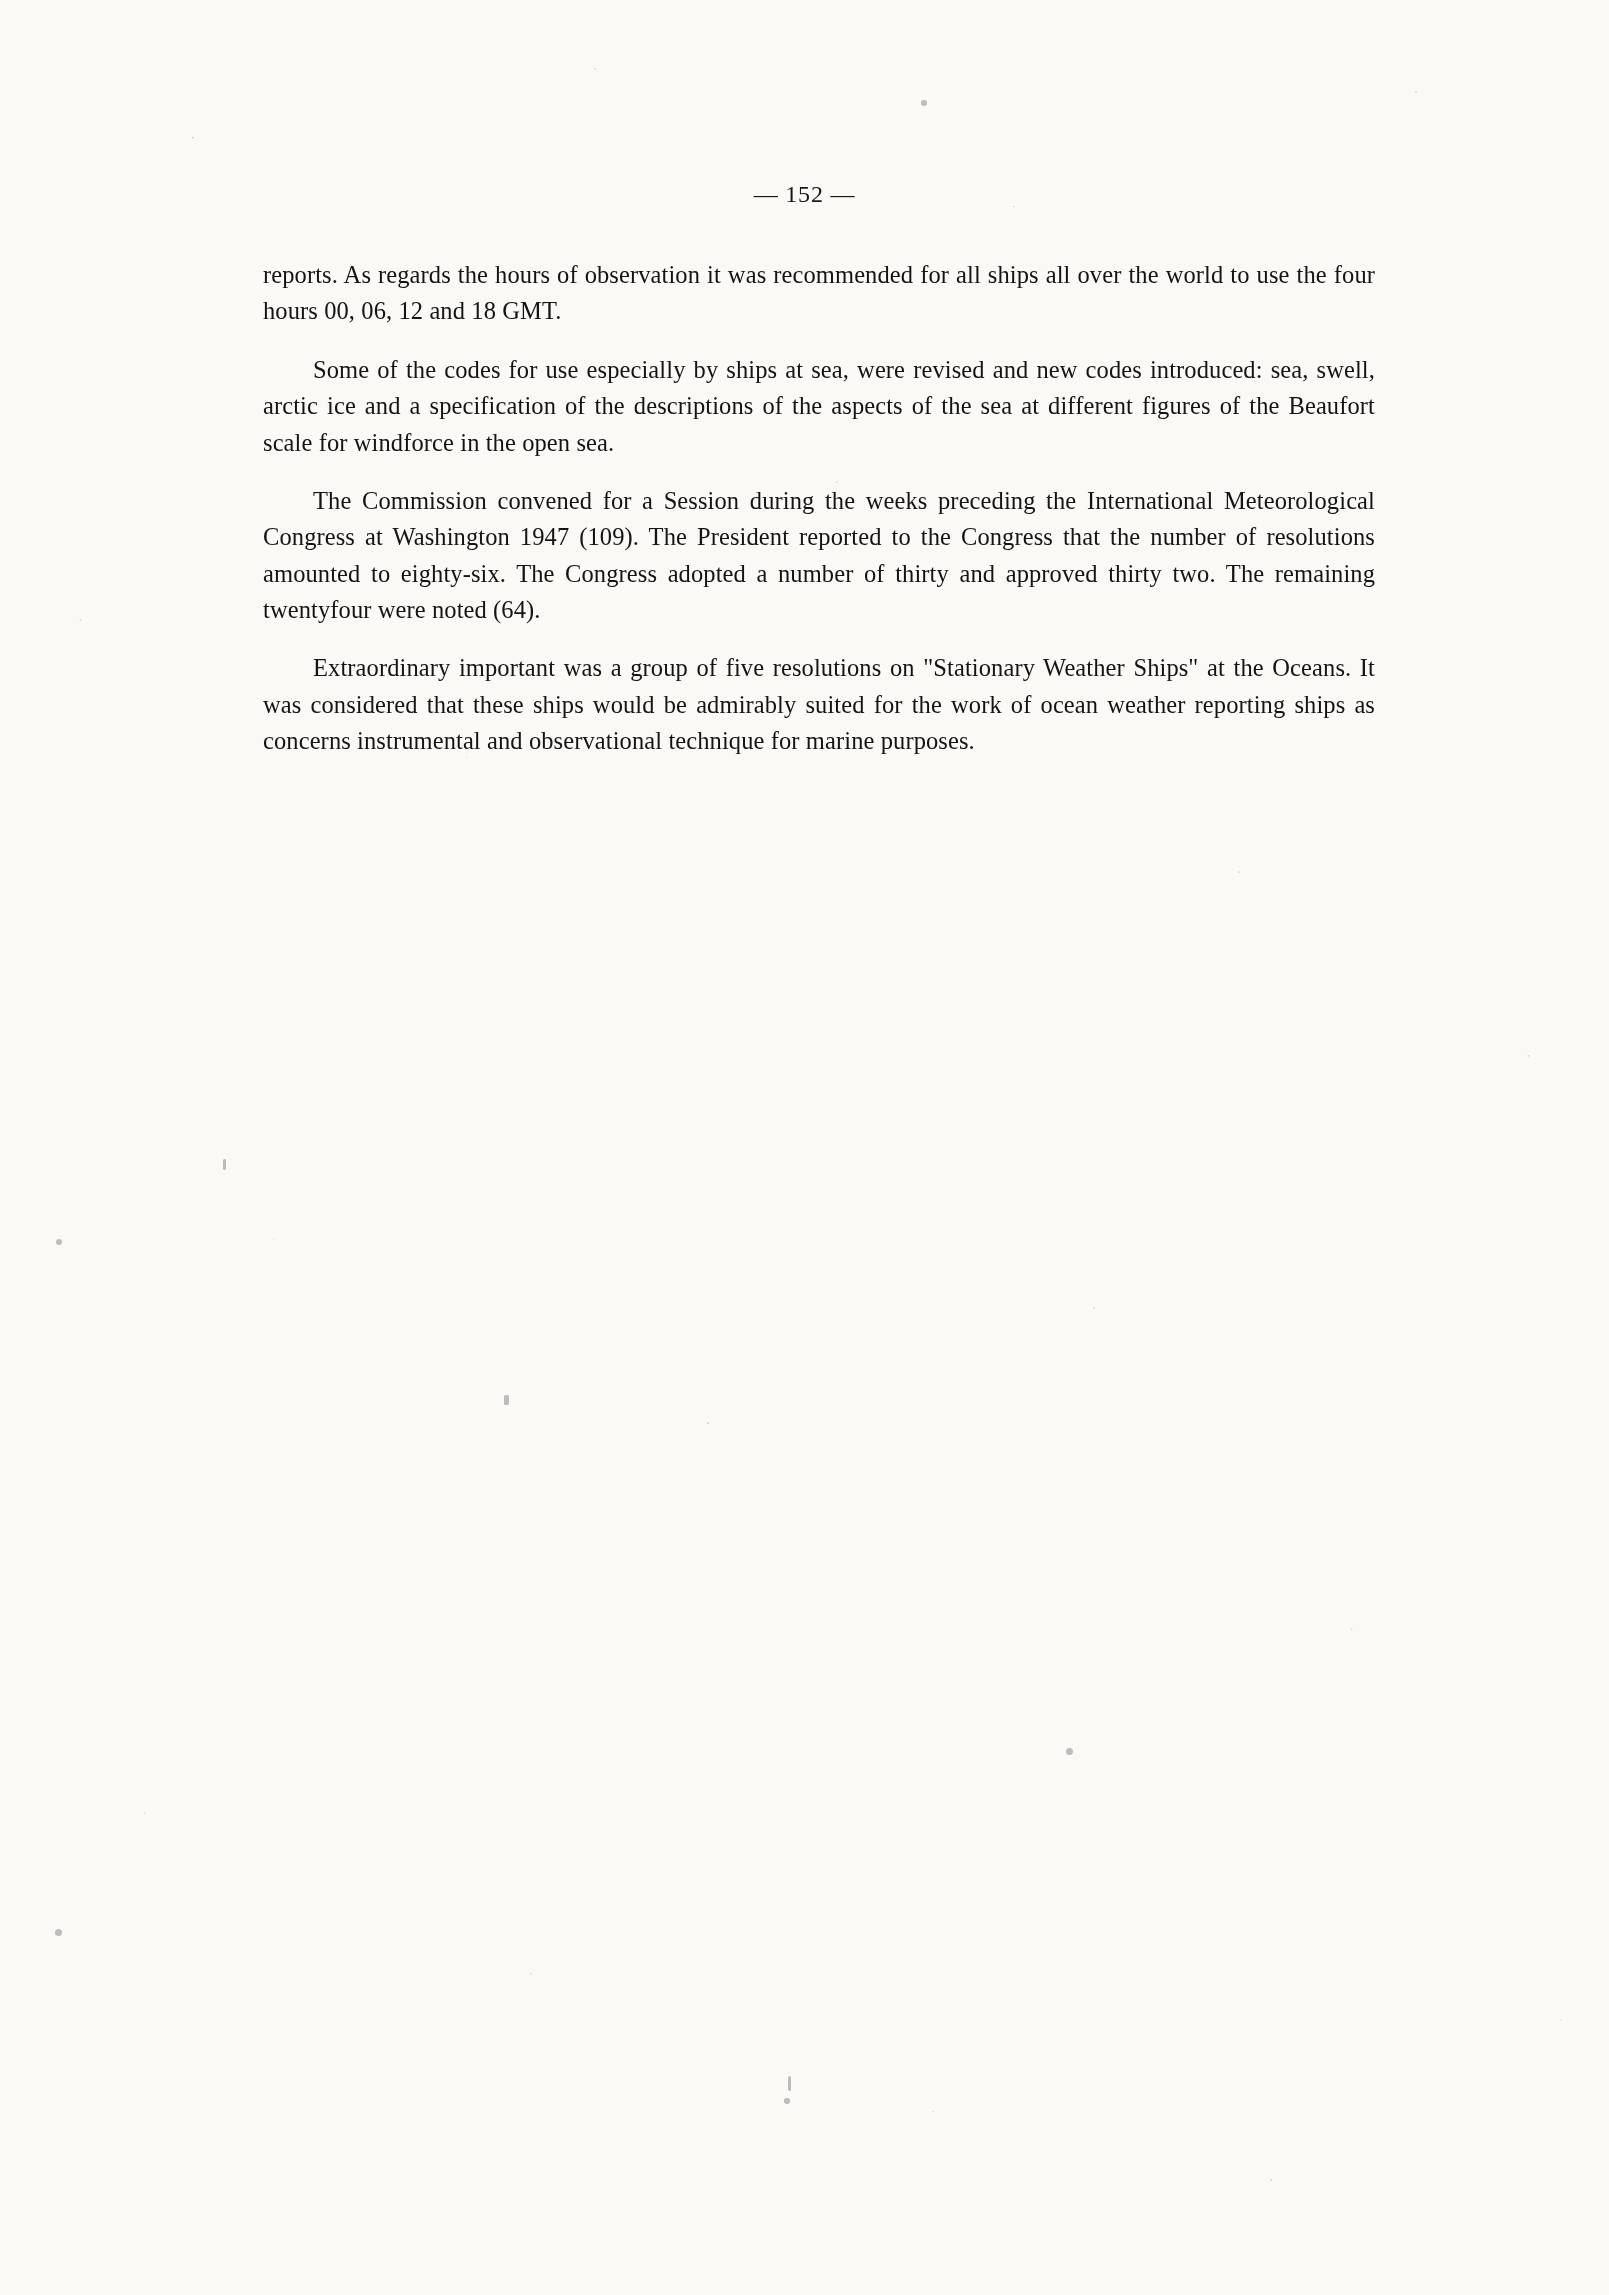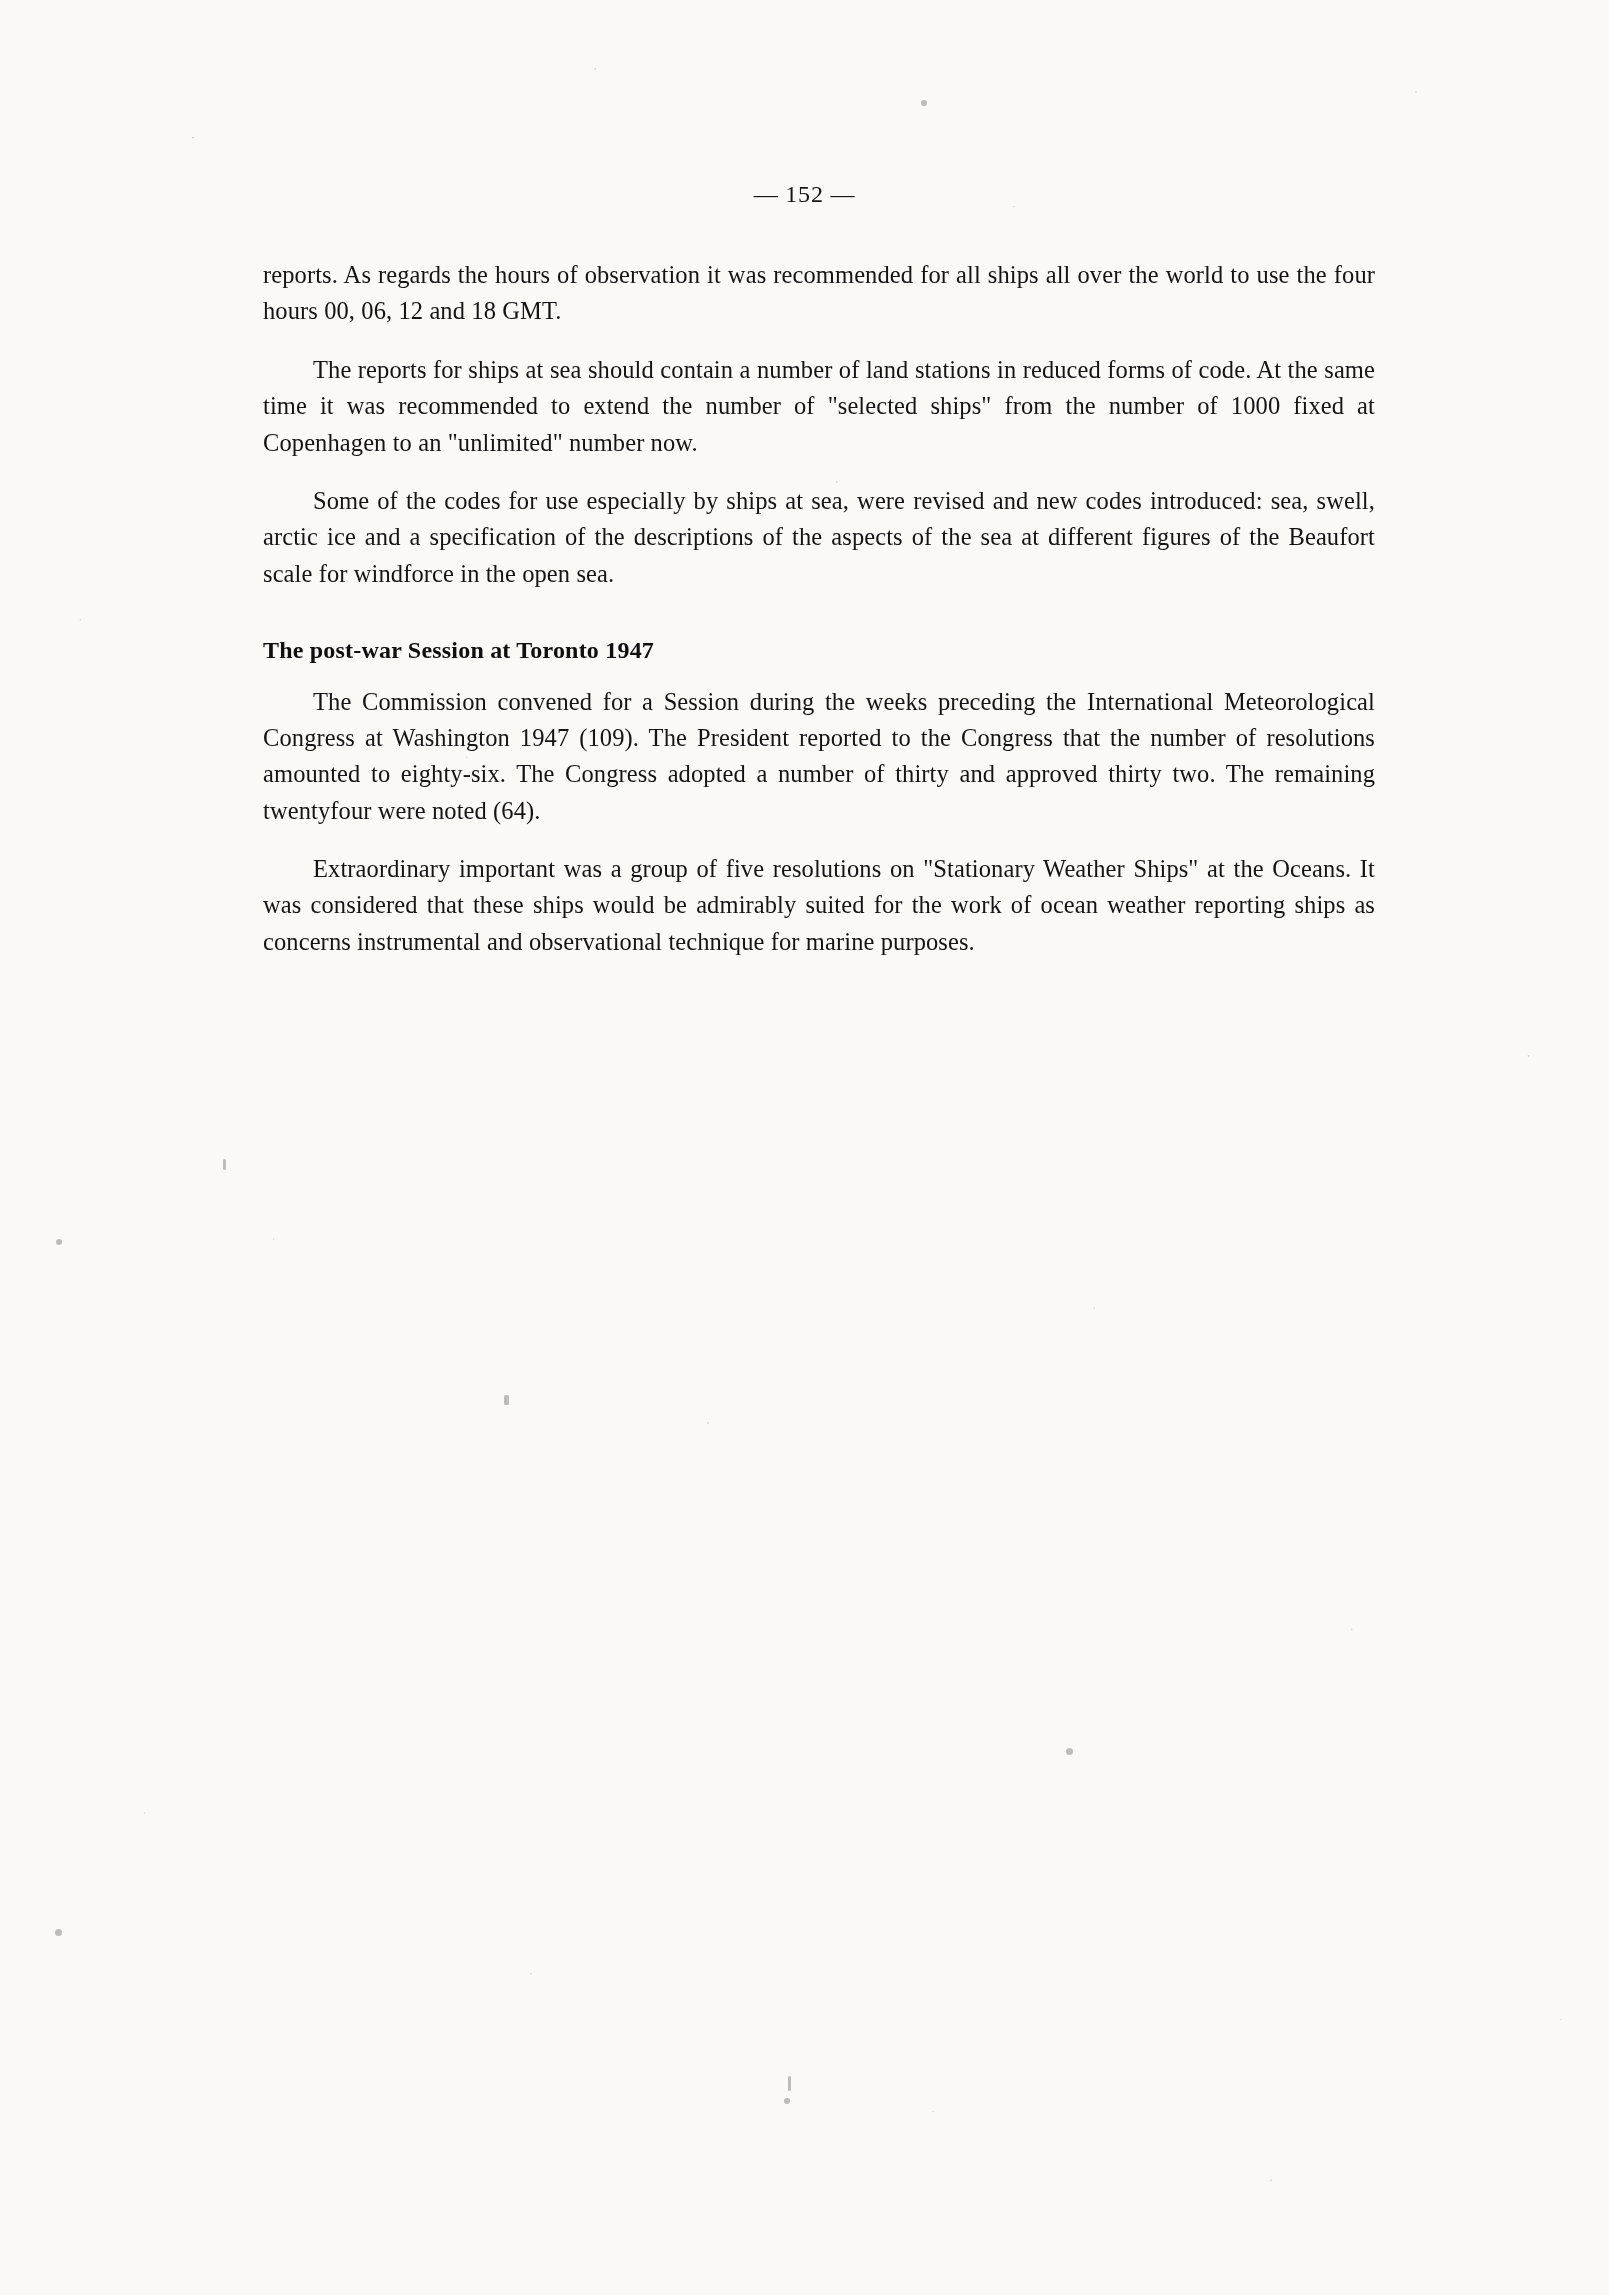--- a/index.html
+++ b/index.html
@@ -95,24 +95,22 @@
 
 <div class="page">
 
   <div class="paper-texture"></div>
 
   <div class="page-number">— 152 —</div>
 
   <div class="content">
 
     <p class="body-para">reports. As regards the hours of observation it was recommended for all ships all over the world to use the four hours 00, 06, 12 and 18 GMT.</p>
-    <p class="body-para indent">The reports for ships at sea should contain a number of land stations in reduced forms of code. At the same time it was recommended to extend the number of "selected ships" from the number of 1000 fixed at Copenhagen to an "unlimited" number now.</p>
     <p class="body-para indent">Some of the codes for use especially by ships at sea, were revised and new codes introduced: sea, swell, arctic ice and a specification of the descriptions of the aspects of the sea at different figures of the Beaufort scale for windforce in the open sea.</p>
 
-    <h2 class="section-heading">The post-war Session at Toronto 1947</h2>
 
     <p class="body-para indent">The Commission convened for a Session during the weeks preceding the International Meteorological Congress at Washington 1947 (109). The President reported to the Congress that the number of resolutions amounted to eighty-six. The Congress adopted a number of thirty and approved thirty two. The remaining twentyfour were noted (64).</p>
     <p class="body-para indent">Extraordinary important was a group of five resolutions on "Stationary Weather Ships" at the Oceans. It was considered that these ships would be admirably suited for the work of ocean weather reporting ships as concerns instrumental and observational technique for marine purposes.</p>
 
   </div>
 
   <span class="fleck" style="left:1066px; top:1748px; width:7.2px; height:7.2px;"></span>
   <span class="fleck" style="left:56px;  top:1239px; width:6.4px; height:6.4px;"></span>
   <span class="fleck" style="left:55px;  top:1929px; width:7.2px; height:7.2px;"></span>
   <span class="fleck" style="left:784px; top:2098px; width:5.6px; height:5.6px;"></span>

